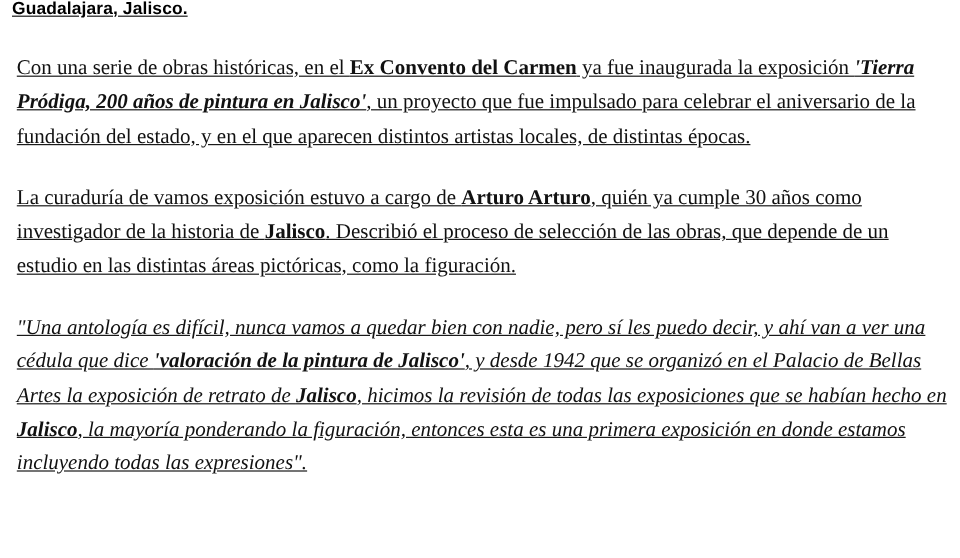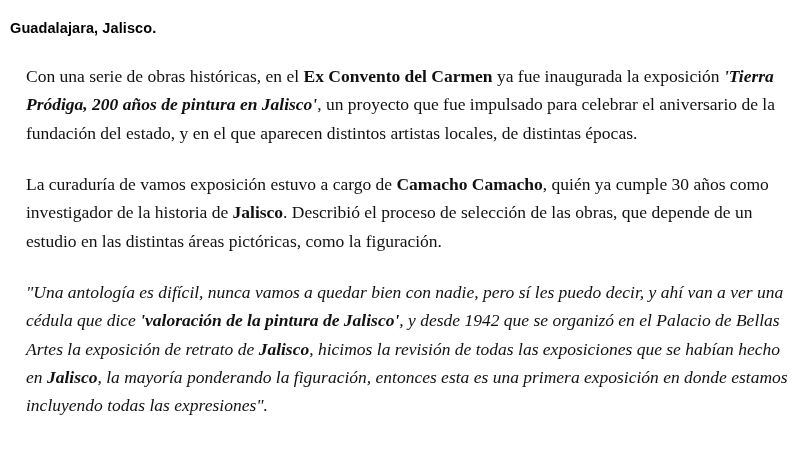--- a/index.html
+++ b/index.html
@@ -8,35 +8,36 @@
     background: #ffffff;
   }
   body {
     width: 800px;
     height: 465px;
     font-family: "Liberation Serif", "DejaVu Serif", serif;
     color: #1a1a1a;
     overflow: hidden;
   }
   .article {
-    padding: 20px 10px 0 10px;
+    padding: 0 10px 0 10px;
     box-sizing: border-box;
+    text-decoration: underline;
   }
   .headline {
     font-family: "Liberation Sans", sans-serif;
     font-size: 14.5px;
     font-weight: bold;
     color: #000000;
     margin: 0 0 26px 0;
     letter-spacing: 0.1px;
   }
   p.para {
     font-size: 17.5px;
     line-height: 1.62;
-    margin: 0 0 23px 16px;
+    margin: 0 0 23px 4px;
     text-align: left;
     color: #111111;
   }
   p.para.quote {
     font-style: italic;
     margin-bottom: 0;
   }
   b, .b {
     font-weight: bold;
   }
@@ -45,16 +46,16 @@
     font-style: italic;
   }
 </style>
 </head>
 <body>
 
 <div class="article">
   <h1 class="headline">Guadalajara, Jalisco.</h1>
   <div>
       <p class="para"><span>Con una serie de obras históricas, en el </span><span class="b">Ex Convento del Carmen</span><span> ya fue inaugurada la exposición </span><span class="bi">'Tierra Pródiga, 200 años de pintura en Jalisco'</span><span>, un proyecto que fue impulsado para celebrar el aniversario de la fundación del estado, y en el que aparecen distintos artistas locales, de distintas épocas.</span></p>
-      <p class="para"><span>La curaduría de vamos exposición estuvo a cargo de </span><span class="b">Camacho Camacho</span><span>, quién ya cumple 30 años como investigador de la historia de </span><span class="b">Jalisco</span><span>. Describió el proceso de selección de las obras, que depende de un estudio en las distintas áreas pictóricas, como la figuración.</span></p>
+      <p class="para"><span>La curaduría de vamos exposición estuvo a cargo de </span><span class="b">Arturo Arturo</span><span>, quién ya cumple 30 años como investigador de la historia de </span><span class="b">Jalisco</span><span>. Describió el proceso de selección de las obras, que depende de un estudio en las distintas áreas pictóricas, como la figuración.</span></p>
       <p class="para quote"><span>"Una antología es difícil, nunca vamos a quedar bien con nadie, pero sí les puedo decir, y ahí van a ver una cédula que dice </span><span class="b">'valoración de la pintura de Jalisco'</span><span>, y desde 1942 que se organizó en el Palacio de Bellas Artes la exposición de retrato de </span><span class="b">Jalisco</span><span>, hicimos la revisión de todas las exposiciones que se habían hecho en </span><span class="b">Jalisco</span><span>, la mayoría ponderando la figuración, entonces esta es una primera exposición en donde estamos incluyendo todas las expresiones".</span></p>
     </div>
 </div>
 
 </body></html>

